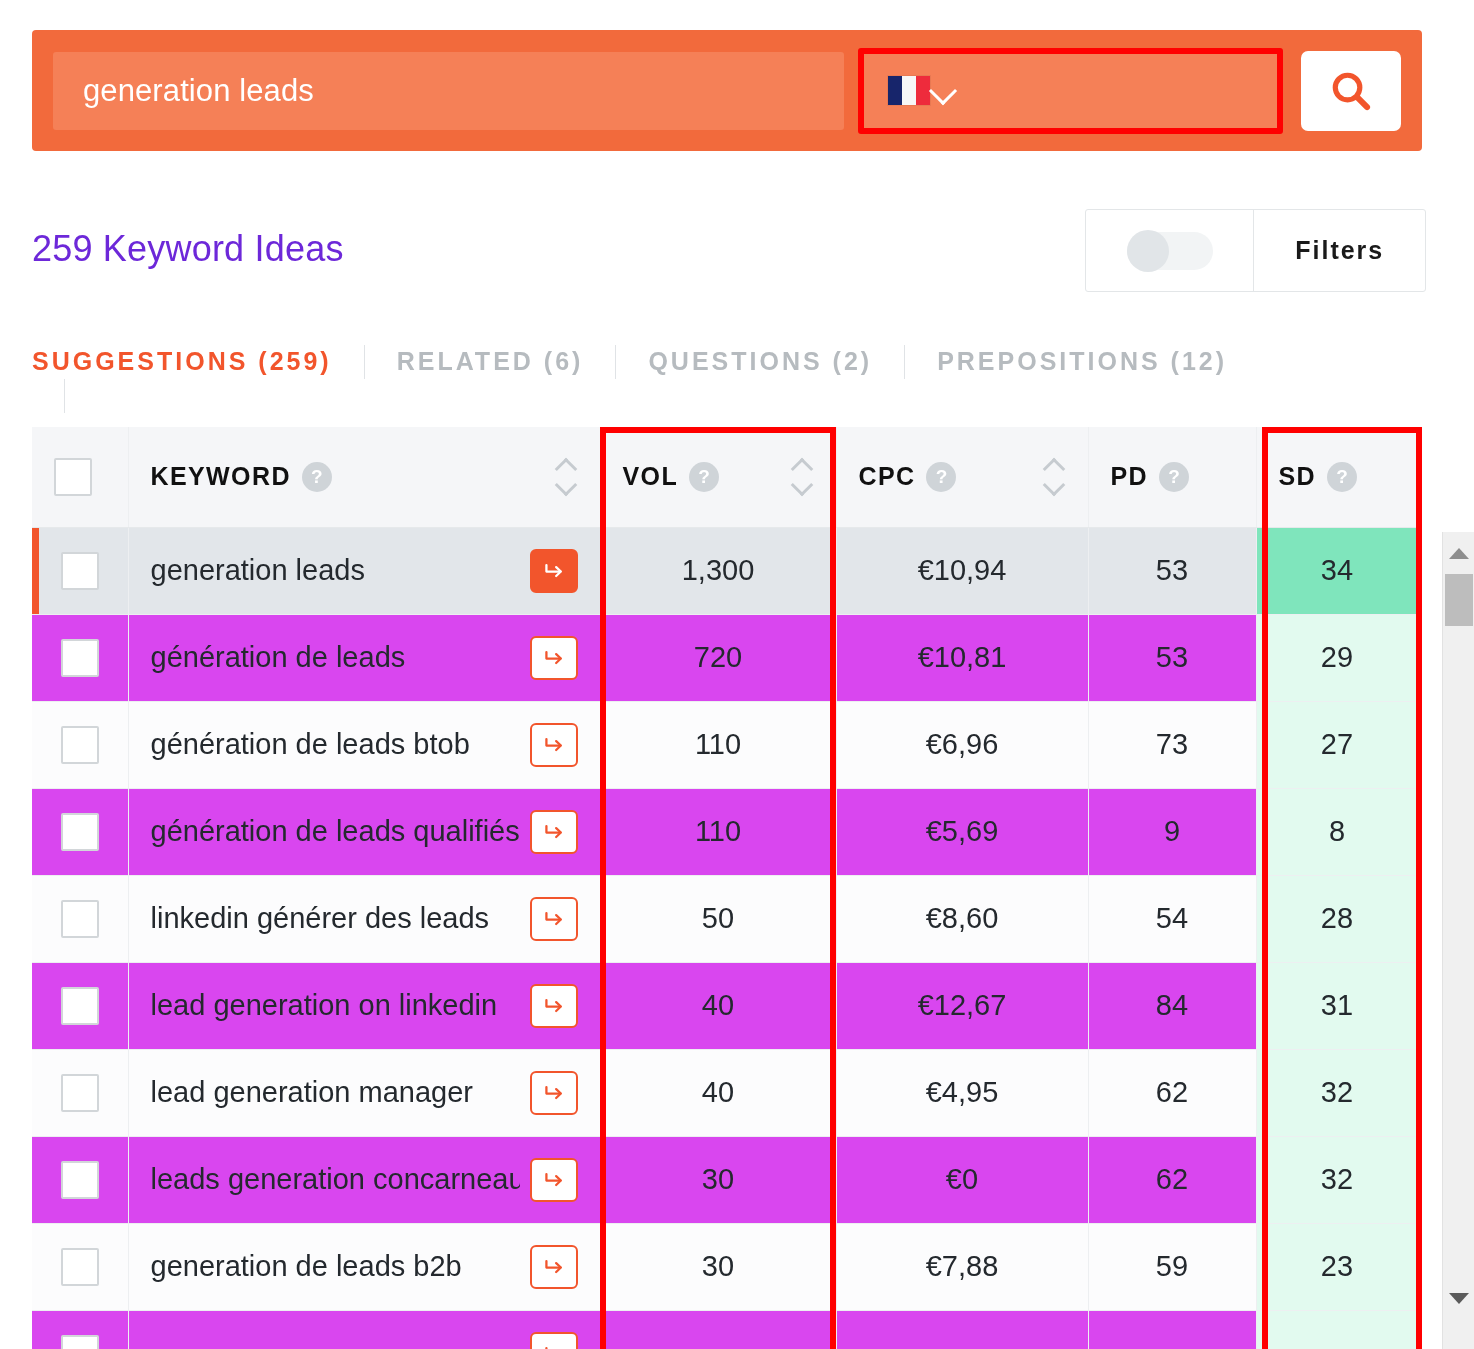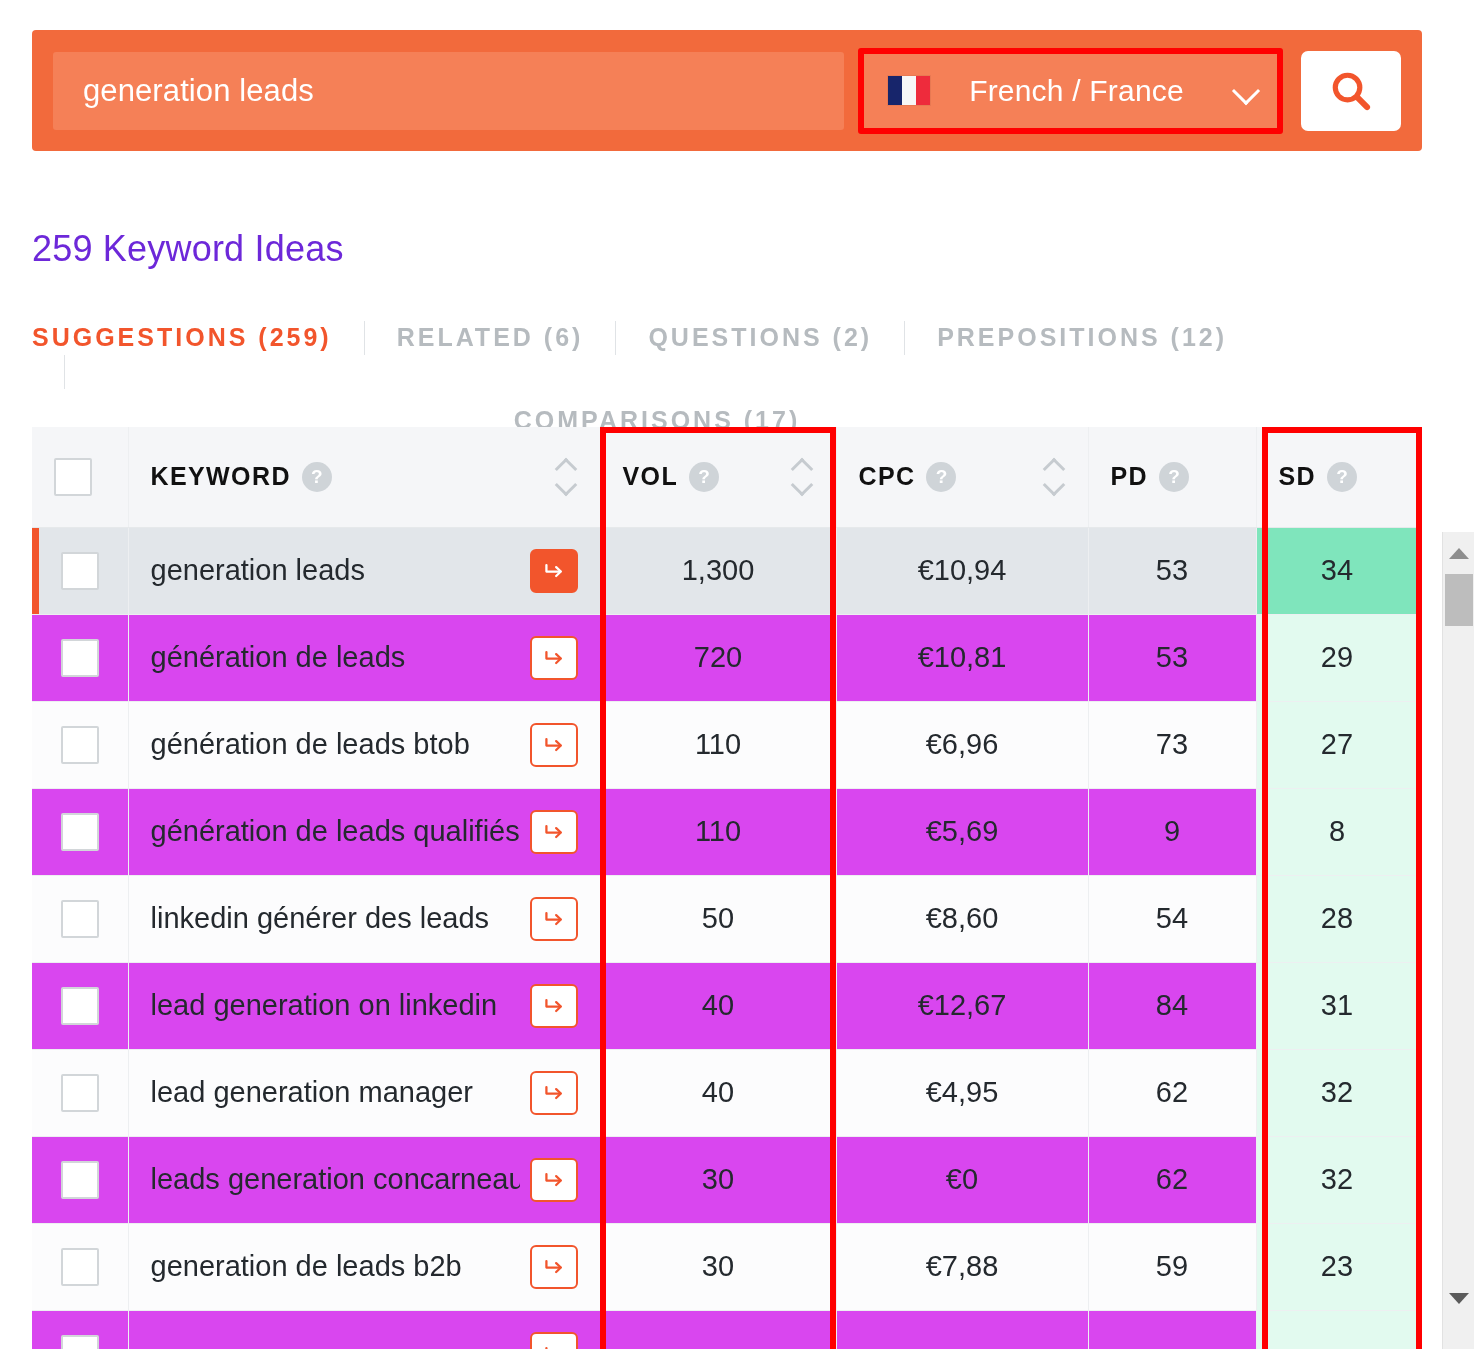--- a/index.html
+++ b/index.html
@@ -114,21 +114,21 @@
     flex: 1 1 auto; display: flex; align-items: center; justify-content: center;
     cursor: pointer;
   }
   .filters-label {
     font-size: 25px; font-weight: bold; color: #1a1a1a;
     letter-spacing: 2px;
   }
 
   
   .tabs {
-    position: absolute; left: 32px; top: 320px;
+    position: absolute; left: 32px; top: 344px;
     width: 1250px;
     display: flex; flex-wrap: wrap; align-items: center; text-align: center;
   }
   .tab {
     font-size: 25px; font-weight: bold; color: #B6BBBF;
     letter-spacing: 3px; white-space: nowrap;
     padding: 3px 0; cursor: pointer;
   }
   .tab.active { color: #F2552C; }
   .tab-sep {
@@ -259,35 +259,44 @@
       <input class="search-input" type="text" value="generation leads" placeholder="Enter keyword" style="">
     </div>
 
     <div class="lang-outline">
       <div class="lang-select">
         <span class="flag">
           <i class="b"></i>
             <i class="w"></i>
             <i class="r"></i>
         </span>
-        <span class="lang-label">French / France</span>
         <span class="chev-down"></span>
       </div>
     </div>
 
     <button class="search-btn">
       <svg width="46" height="46" viewBox="0 0 24 24">
         <circle cx="10.2" cy="10.2" r="6.4" fill="none" stroke="#F2552C" stroke-width="2.7"></circle>
         <line x1="15.2" y1="15.2" x2="20.4" y2="20.4" stroke="#F2552C" stroke-width="3.1" stroke-linecap="round"></line>
       </svg>
     </button>
   </div>
 
   <div class="title">259 Keyword Ideas</div>
 
+  <div class="filters-group">
+    <div class="toggle-cell">
+      <div class="toggle">
+        <div class="knob"></div>
+      </div>
+    </div>
+    <div class="filters-cell">
+      <span class="filters-label">Filters</span>
+    </div>
+  </div>
 
   <div class="tabs">
     <div class="tab active">SUGGESTIONS (259)</div>
     <div class="tab-sep"></div>
     <div class="tab">RELATED (6)</div>
     <div class="tab-sep"></div>
     <div class="tab">QUESTIONS (2)</div>
     <div class="tab-sep"></div>
     <div class="tab">PREPOSITIONS (12)</div>
     <div class="tab-sep"></div>

